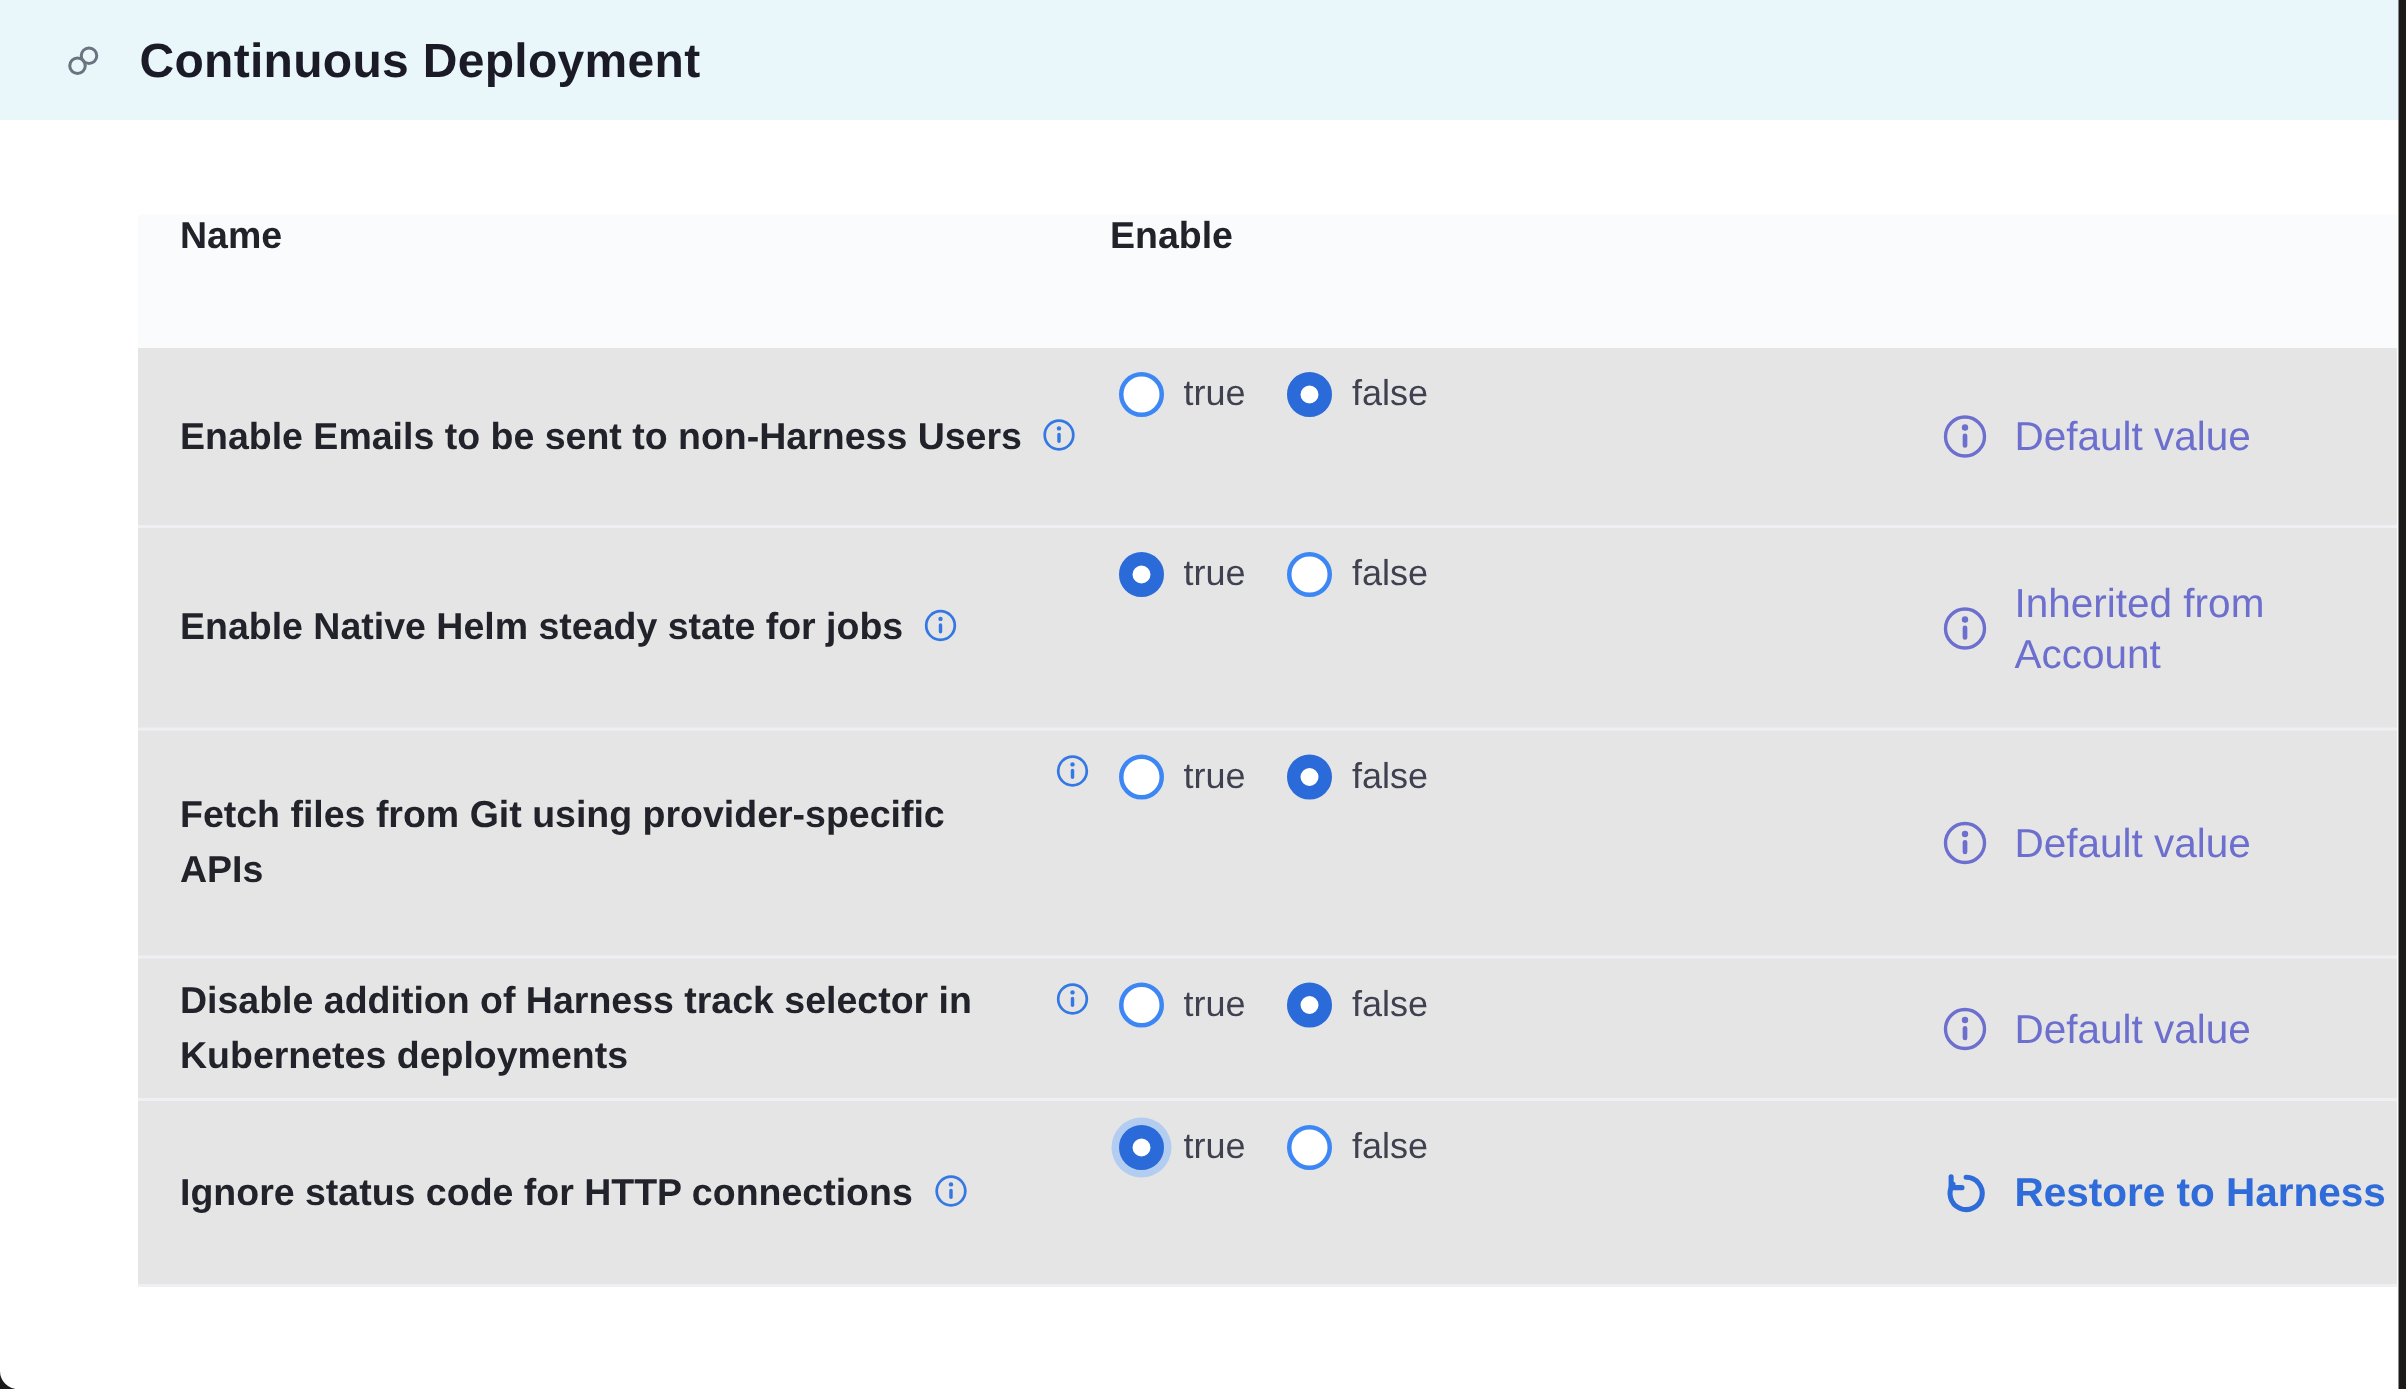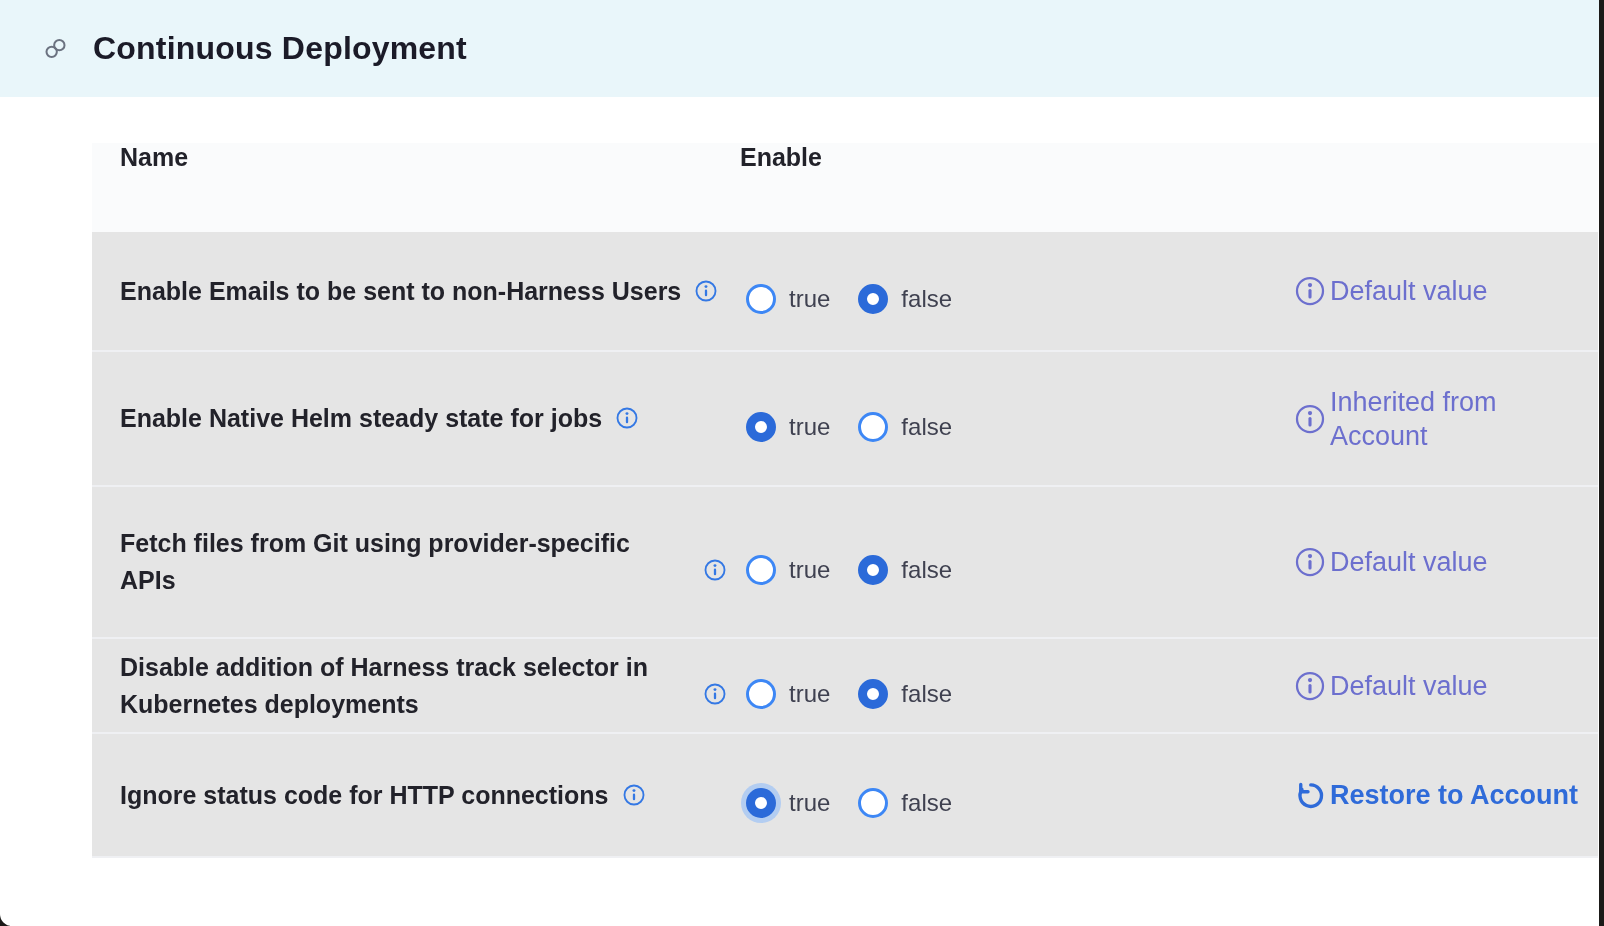--- a/index.html
+++ b/index.html
@@ -4,21 +4,21 @@
 <style>
   *{margin:0;padding:0;box-sizing:border-box}
   html,body{width:1604px;height:926px}
   body{
     font-family:"Liberation Sans", sans-serif;
     background:#ffffff;
     position:relative;
     overflow:hidden;
   }
   .banner{
-    position:absolute;left:0;top:0;width:100%;height:97px;
+    position:absolute;left:0;top:0;width:100%;height:80px;
     background:var(--banner-bg,#E9F6FA);
     display:flex;align-items:center;padding-left:44px;
   }
   .link-icon{width:23px;height:23px;color:var(--link-icon-gray,#6B7280);display:flex;flex:none}
   .link-icon svg{width:100%;height:100%}
   .page-title{
     font-size:32px;font-weight:700;color:var(--title-text,#1B1B28);
     margin-left:26px;letter-spacing:.2px;
   }
   .table{position:absolute;left:92px;top:143px;right:6px}
@@ -35,34 +35,34 @@
   .cell-name{margin-left:28px;width:650px}
   .rows .row:nth-child(3) .cell-name,
   .rows .row:nth-child(4) .cell-name{width:545px}
   .row-label{
     font-size:25px;font-weight:700;color:var(--label-text,#22222A);
     line-height:37px;
   }
   .info-icon{display:inline-flex;width:22px;height:22px;color:var(--info-blue,#3478E4);vertical-align:-2px}
   .info-icon svg{width:100%;height:100%}
   .cell-name .info-icon{margin-left:14px}
-  .cell-value{position:absolute;left:612px;top:16px;bottom:0;display:flex;align-items:center}
+  .cell-value{position:absolute;left:612px;top:16px;bottom:0;display:flex;align-items:flex-start}
   .icon-slot{width:42px;display:flex;align-items:center;flex:none}
   .radio-opt{display:flex;align-items:center;margin-right:28px;cursor:pointer}
   .radio{
     width:30px;height:30px;border-radius:50%;
     border:3px solid var(--radio-blue,#3D87F5);
     background:#fff;margin-right:13px;flex:none;
   }
   .radio.selected{border:9.5px solid var(--radio-selected,#2B6AD9)}
   .radio.focused{box-shadow:0 0 0 5px var(--focus-halo,#B3CDF1)}
   .radio-text{font-size:24px;color:var(--radio-label-text,#3F4150)}
   .cell-status{
     position:absolute;left:1203px;top:0;bottom:0;
-    display:flex;align-items:center;gap:5px;
+    display:flex;align-items:center;gap:18px;
   }
   .status-icon{width:30px;height:30px;flex:none;display:flex}
   .status-icon svg{width:100%;height:100%}
   .s-info{color:var(--status-indigo,#6C6FCE)}
   .s-restore{color:var(--link-blue,#2F6BD9)}
   .status-text{font-size:27px;color:var(--status-indigo,#6C6FCE);line-height:34px}
   .cell-status.wrap .status-text{max-width:215px}
   .cell-status.restore .status-text{color:var(--link-blue,#2F6BD9);font-weight:700;white-space:nowrap}
   .cell-status.restore{cursor:pointer}
   .edge-right{position:absolute;top:0;right:0;width:5px;height:100%;background:var(--edge-dark,#1B1A18)}
@@ -254,21 +254,21 @@
       </label>
     </div>
     <div class="cell-status restore">
 
       <span class="status-icon s-restore">
         <svg viewBox="0 0 24 24" fill="none" stroke="currentColor" stroke-width="2.7" stroke-linecap="round" stroke-linejoin="round">
           <path d="M4.6 3.6 V9.4 H10.4"></path>
           <path d="M5.56 7.57 A8.6 8.6 0 1 0 12.6 3.9"></path>
         </svg>
       </span>
-      <span class="status-text">Restore to Account</span>
+      <span class="status-text">Restore to Harness</span>
     </div>
   </div>
       </div>
   </div>
 
   <div class="edge-right"></div>
   <div class="corner-dark"></div>
   <div class="corner-mask"></div>
 </div>
 

